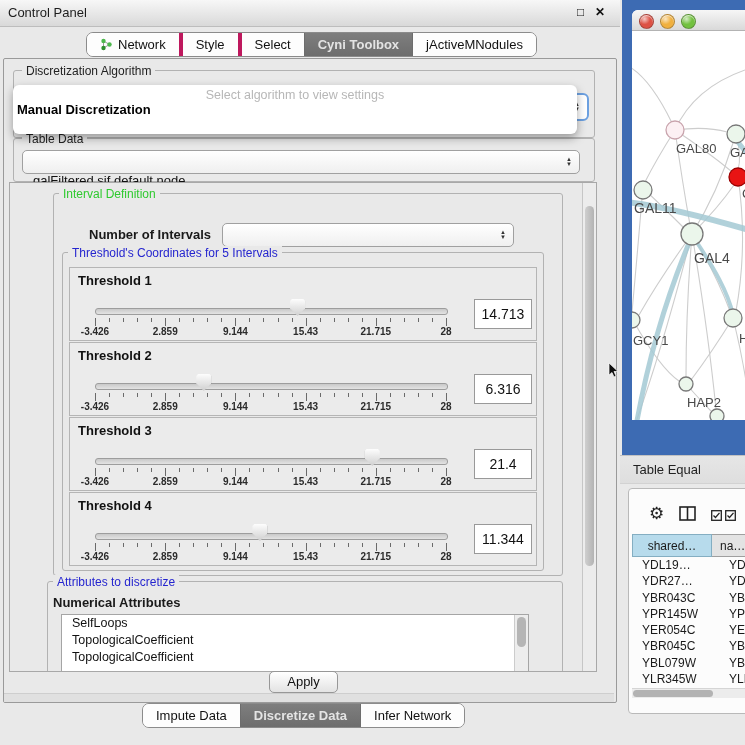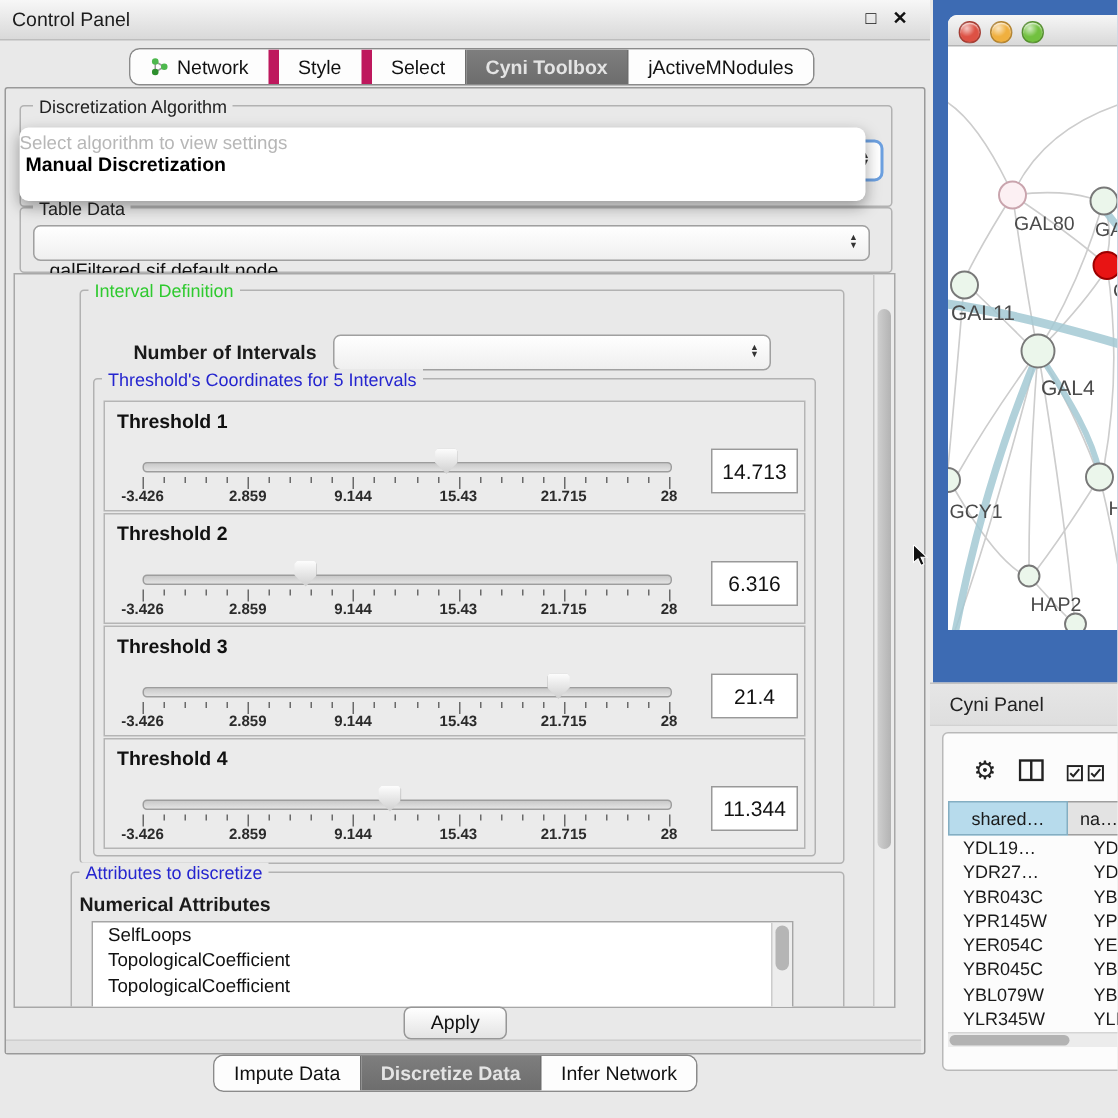--- a/index.html
+++ b/index.html
@@ -8,35 +8,35 @@
   .abs{position:absolute;}
   
   .titlebar{left:0;top:0;width:620px;height:26px;
     background:linear-gradient(#f7f7f7,#d9d9d9);border-bottom:1px solid #bdbdbd;}
   .titlebar .wtitle{position:absolute;left:8px;top:5px;font-size:13px;color:#1c1c1c;}
   .winicon{position:absolute;top:5px;font-size:12px;color:#111;cursor:default;}
   
   .tabstrip{display:inline-flex;border:1px solid #8b8b8b;border-radius:7px;overflow:hidden;
     background:#fdfdfd;height:23px;line-height:23px;font-size:13px;}
   .tabstrip .tab{padding:0 13px;display:flex;align-items:center;gap:5px;color:#111;background:#fdfdfd;}
-  .tabstrip .tab + .tab{border-left:7px solid #be185d;}
+  .tabstrip .tab + .tab{border-left:4px solid #be185d;}
   .tabstrip .tab.sel{background:linear-gradient(#7e7e7e,#6d6d6d);color:#e4e4e4;border-left:1px solid #6d6d6d;font-weight:bold;}
   .tabstrip .tab.sel + .tab{border-left:1px solid #6d6d6d;}
   
   .outerbox{left:3px;top:58px;width:612px;height:643px;border:1px solid #9a9a9a;border-radius:2px;background:#e9e9e9;}
   .group{border:1px solid #b2b2b2;border-radius:3px;background:transparent;}
   .legend{position:absolute;font-size:12px;background:#e9e9e9;padding:0 4px;white-space:nowrap;}
   .combo{background:linear-gradient(#ffffff,#efefef);border:1px solid #a0a0a0;border-radius:5px;
     font-size:13px;color:#111;}
   .combo .val{position:absolute;left:10px;top:50%;transform:translateY(-50%);margin-top:18px;}
   .spin{position:absolute;right:7px;top:50%;transform:translateY(-50%);font-size:6px;line-height:5px;color:#333;text-align:center;}
   
   .popup{left:13px;top:85px;width:564px;height:49px;background:#fff;border-radius:6px;
     box-shadow:0 4px 10px rgba(0,0,0,.35);z-index:50;}
-  .popup .prompt{position:absolute;left:0;right:0;top:3px;color:#b7b7b7;font-size:12.5px;}
+  .popup .prompt{position:absolute;left:0;right:0;top:3px;text-align:center;color:#b7b7b7;font-size:12.5px;}
   .popup .opt{position:absolute;left:3px;right:3px;height:15px;font-size:13px;color:#000;padding-left:1px;}
   
   .viewport{left:9px;top:182px;width:586px;height:488px;border:1px solid #a8a8a8;overflow:hidden;background:#e9e9e9;}
   .vscroll{position:absolute;right:0;top:0;width:13px;height:100%;background:#ececec;border-left:1px solid #c6c6c6;}
   .vscroll .thumb{position:absolute;left:2px;width:9px;border-radius:5px;
     background:linear-gradient(90deg,#cfcfcf,#b3b3b3);}
   
   .tpanel{position:absolute;left:6px;width:466px;height:72px;border:1px solid #b5b5b5;background:#ebebeb;}
   .tlabel{position:absolute;left:8px;top:5px;font-size:13px;font-weight:bold;color:#111;}
   .track{position:absolute;left:25px;top:40px;width:351px;height:5px;border:1px solid #9d9d9d;border-radius:3px;
@@ -405,21 +405,21 @@
         <circle cx="101" cy="288" r="9" fill="#ebf6eb" stroke="#787878" stroke-width="1.3"></circle>
         <text x="107" y="313" fill="#4a4a4a" font-size="13" font-family="&quot;Liberation Sans&quot;,sans-serif">H</text>
         <circle cx="54" cy="354" r="7" fill="#ebf6eb" stroke="#787878" stroke-width="1.3"></circle>
         <text x="55" y="377" fill="#4a4a4a" font-size="13" font-family="&quot;Liberation Sans&quot;,sans-serif">HAP2</text>
         <circle cx="85" cy="386" r="7" fill="#ebf6eb" stroke="#787878" stroke-width="1.3"></circle>
       </svg>
   </div>
 </div>
 
 <div class="abs tp-strip">
-  <span class="t">Cyni Panel</span>
+  <span class="t">Table Equal</span>
 </div>
 
 <div class="abs card">
   <span class="toolico" style="left:20px;top:14px;font-size:17px;">⚙</span>
   <svg class="toolico" style="left:50px;top:17px;" width="17" height="15">
     <rect x="1" y="1" width="15" height="13" fill="none" stroke="#222" stroke-width="1.6"></rect>
     <line x1="8.5" y1="1" x2="8.5" y2="14" stroke="#222" stroke-width="1.6"></line>
   </svg>
   <svg class="toolico" style="left:82px;top:21px;" width="11" height="11">
     <rect x="0.7" y="0.7" width="9.6" height="9.6" fill="none" stroke="#222" stroke-width="1.3"></rect>

